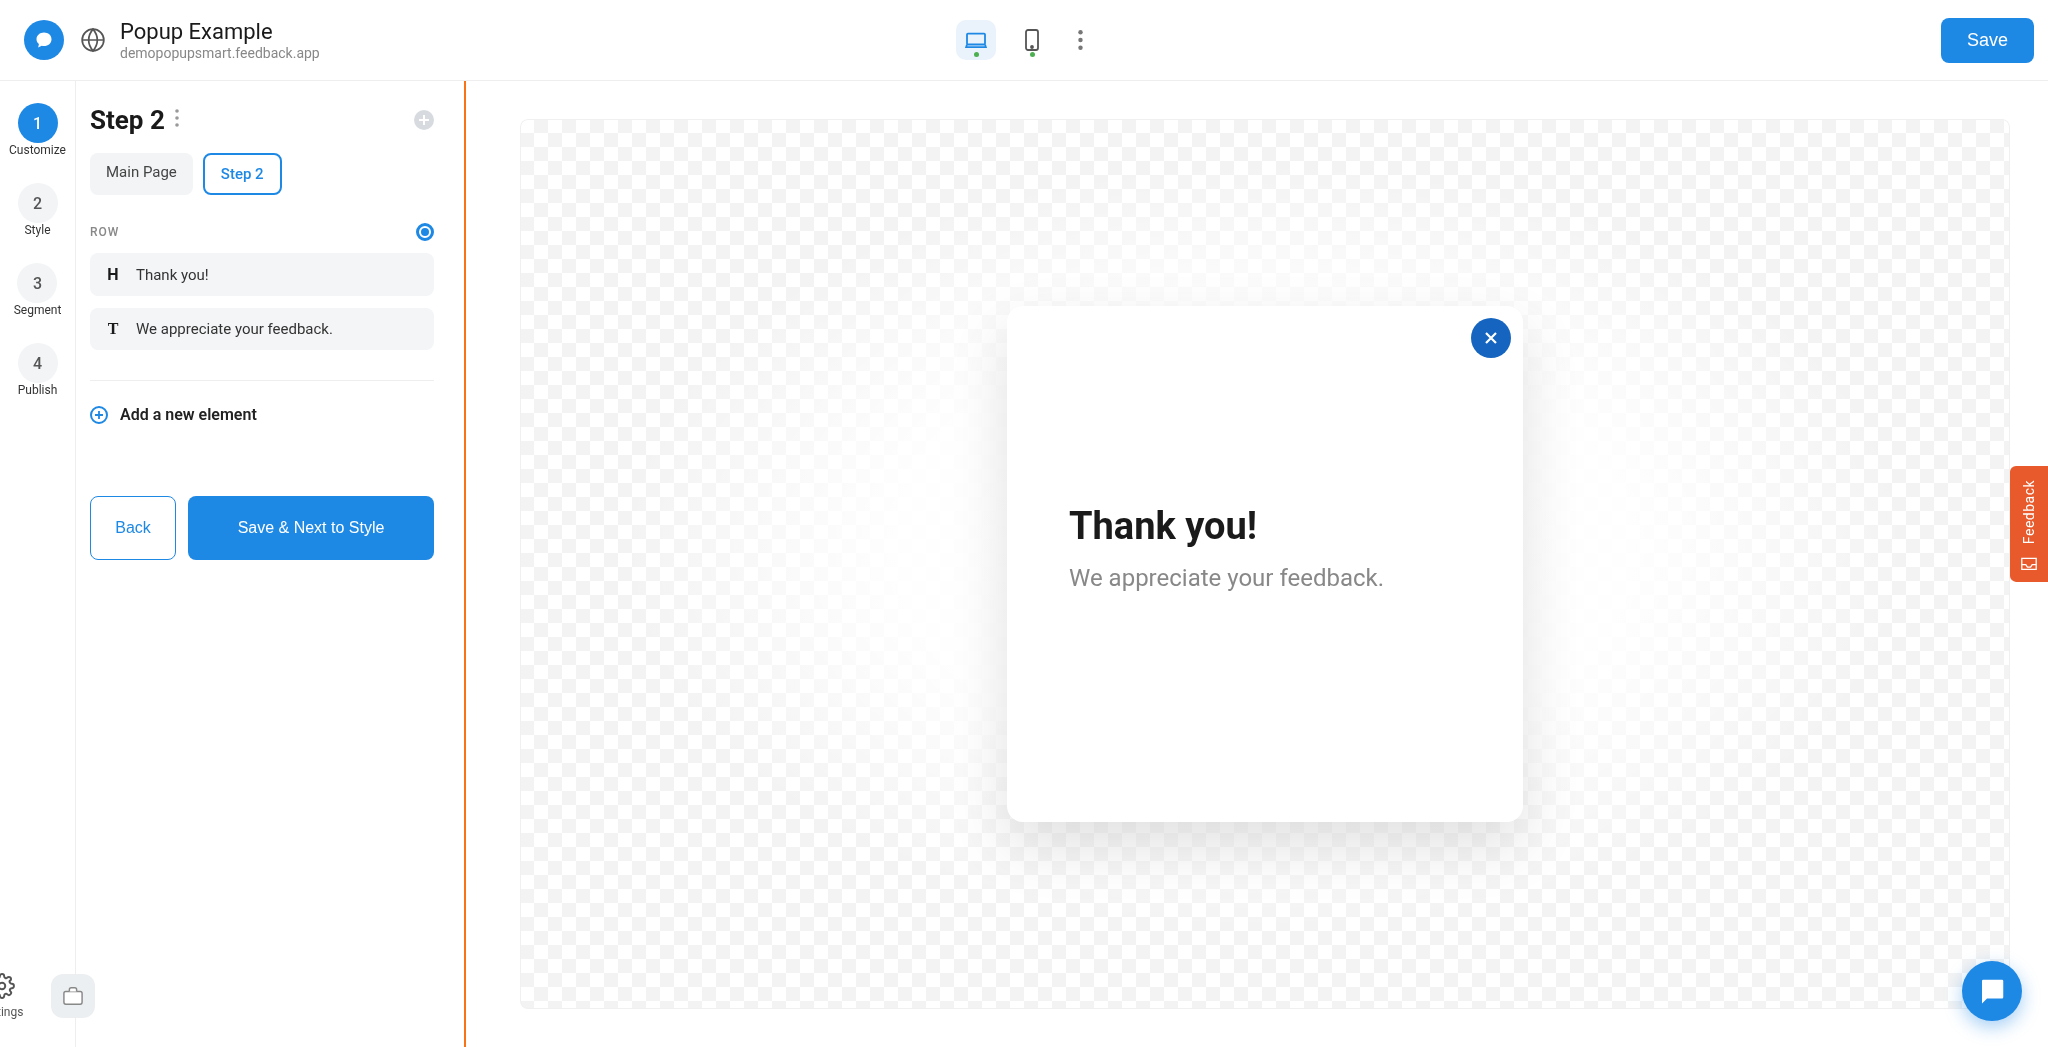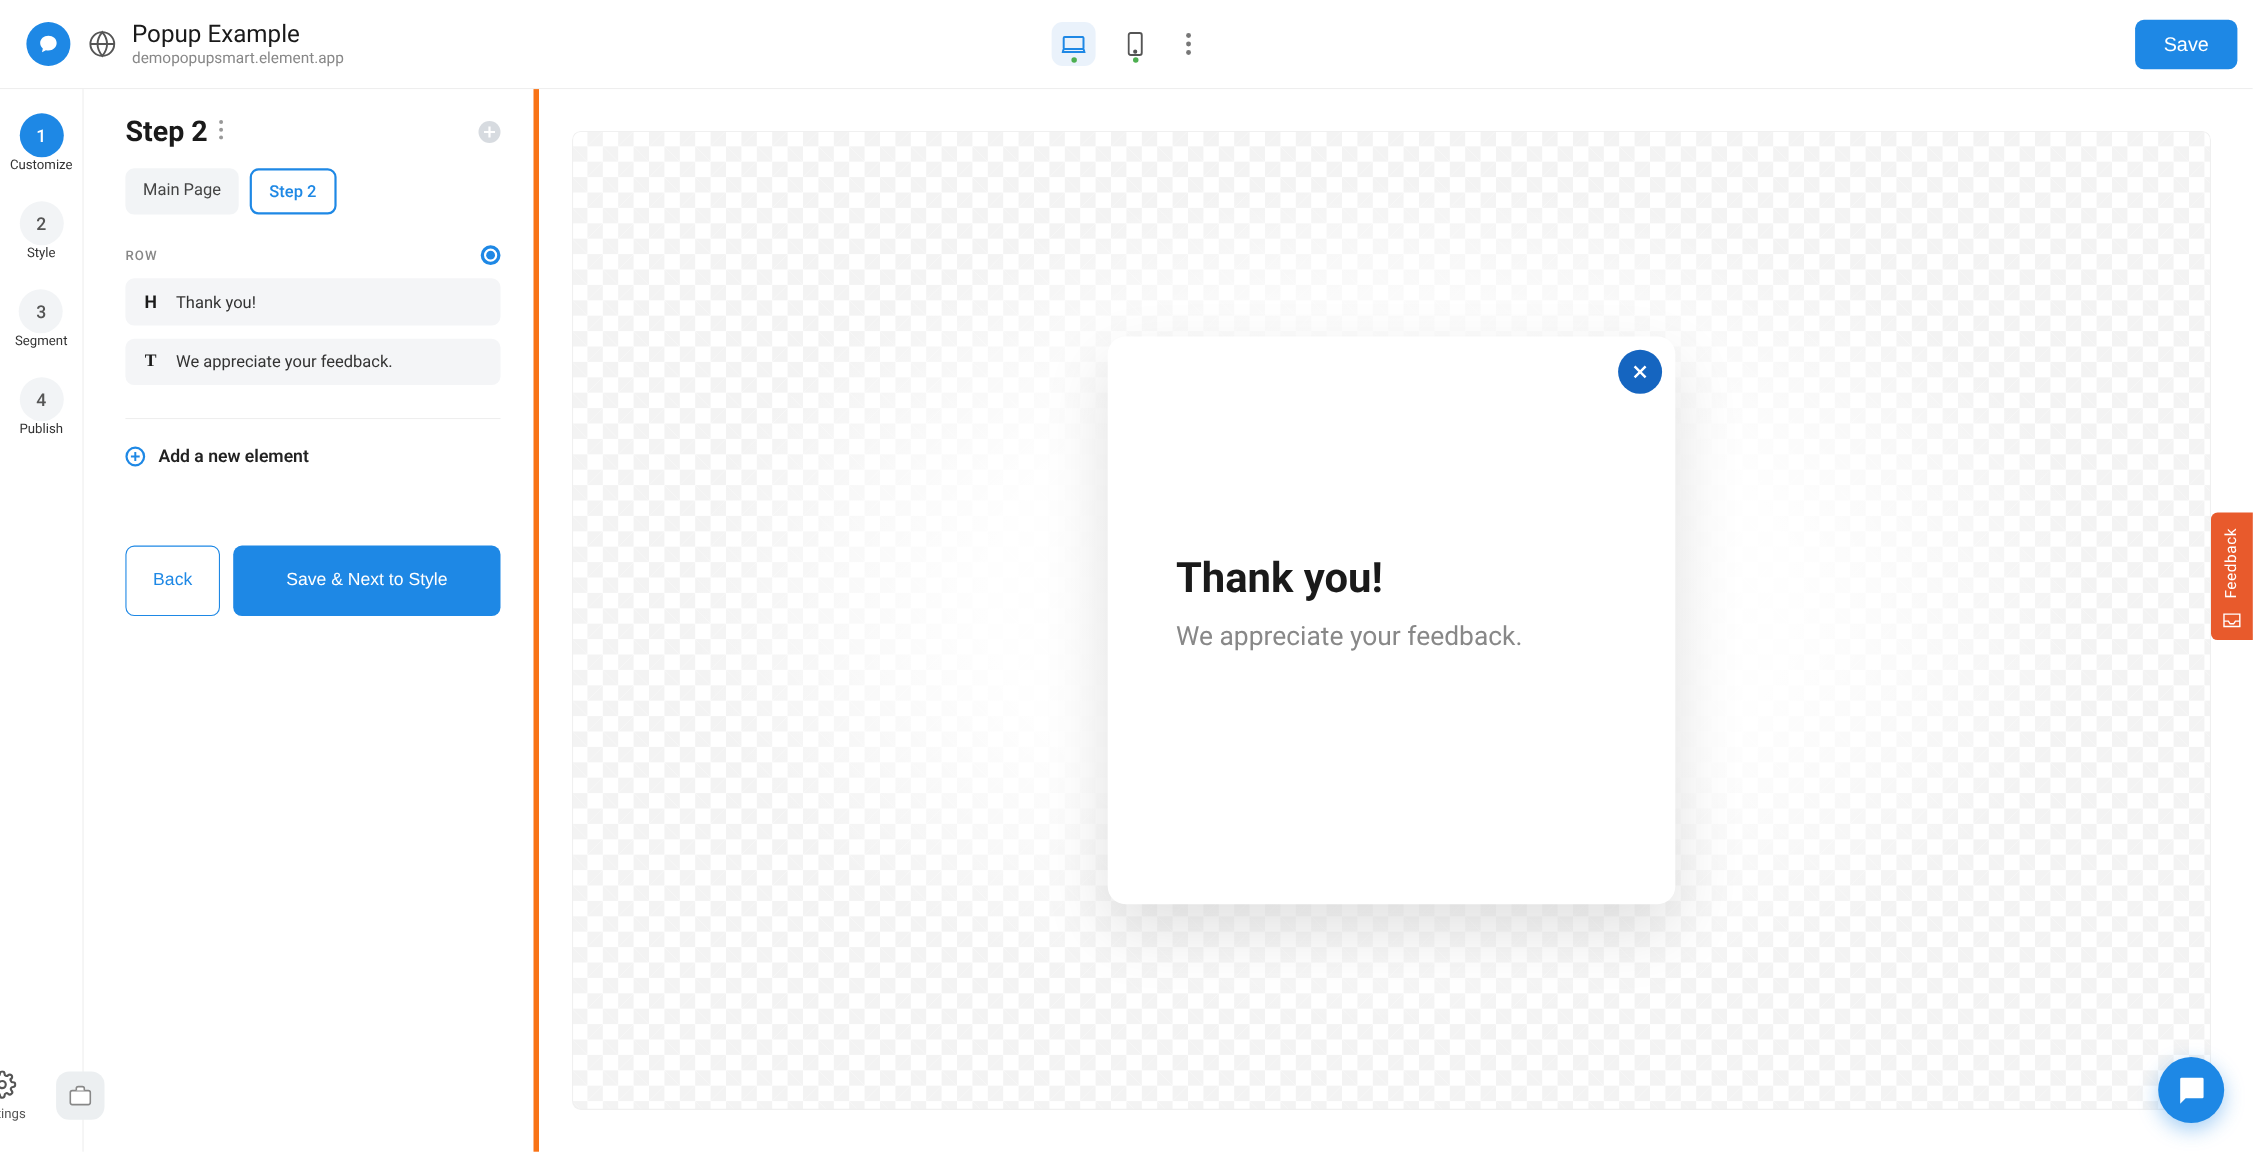--- a/index.html
+++ b/index.html
@@ -77,22 +77,22 @@
 .rail-bottom { margin-top:auto; display:flex; align-items:center; gap:28px; padding-bottom:28px;}
 .settings-btn { display:flex; flex-direction:column; align-items:center; cursor:pointer; color:#555;}
 .settings-btn span { font-size:12px; margin-top:6px; }
 .briefcase-btn {
   width:44px; height:44px; border-radius:12px; background:#eceff1;
   display:flex; align-items:center; justify-content:center; cursor:pointer;
 }
 
 
 .panel {
-  position:absolute; left:84px; top:81px; bottom:0;
-  width:406px; border-right:5px solid #f97316;
+  position:absolute; left:60px; top:81px; bottom:0;
+  width:406px; border-right:2px solid #f97316;
   padding: 24px 30px;
 }
 .panel-head { display:flex; align-items:center; justify-content:space-between; margin-bottom:18px;}
 .panel-head-left { display:flex; align-items:center; gap:10px; }
 .panel-head h2 { font-size:26px; font-weight:700; }
 .panel-menu { color:#888; cursor:pointer; }
 .panel-add {
   width:20px; height:20px; border-radius:50%; background:#d7dbe0;
   display:flex; align-items:center; justify-content:center; cursor:pointer;
 }
@@ -222,21 +222,21 @@
   </div>
   <div class="title-block">
     <span class="globe-icon">
       <svg width="26" height="26" viewBox="0 0 24 24" fill="none" stroke="currentColor" stroke-width="1.6">
           <circle cx="12" cy="12" r="10"></circle>
           <path d="M2 12h20M12 2c2.5 3 4 6.5 4 10s-1.5 7-4 10c-2.5-3-4-6.5-4-10s1.5-7 4-10z"></path>
         </svg>
     </span>
     <div class="title-text">
       <h1>Popup Example</h1>
-      <div class="sub">demopopupsmart.element.app</div>
+      <div class="sub">demopopupsmart.feedback.app</div>
     </div>
   </div>
 
   <div class="center-controls">
     <div class="dev-btn active">
       <svg width="22" height="18" viewBox="0 0 24 20" fill="none" stroke="#1e88e5" stroke-width="2">
           <rect x="2" y="3" width="20" height="12" rx="1"></rect>
           <path d="M2 15l-1 3h22l-1-3"></path>
         </svg>
       <span class="dot"></span>

